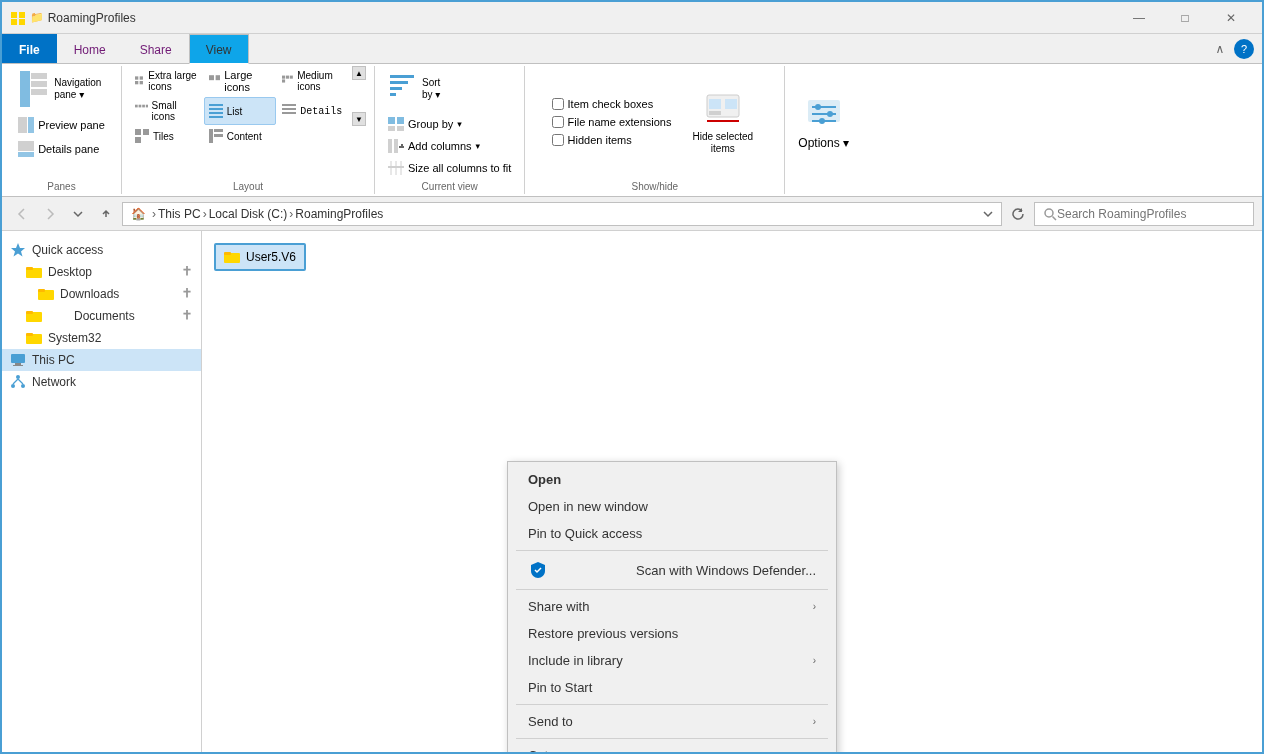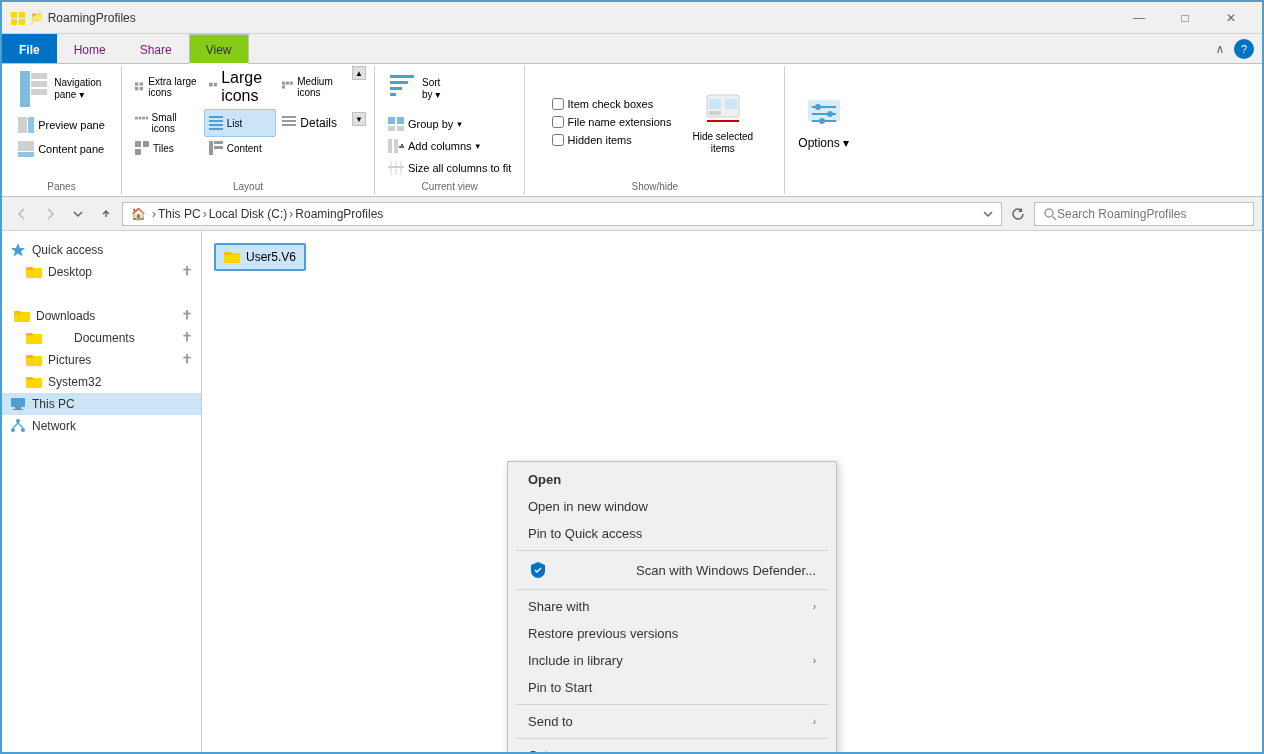--- a/index.html
+++ b/index.html
@@ -10,21 +10,21 @@
     .titlebar-icon { width: 16px; height: 16px; margin-right: 4px; }
     .titlebar-icon svg { width: 16px; height: 16px; }
     .titlebar-title { flex: 1; font-size: 12px; color: #333; }
     .titlebar-controls { display: flex; gap: 0; }
     .titlebar-btn { width: 46px; height: 32px; display: flex; align-items: center; justify-content: center; cursor: pointer; font-size: 12px; color: #666; background: transparent; border: none; }
 
     
     .ribbon { background: #f0f0f0; border-bottom: 1px solid #c0c0c0; }
     .ribbon-tabs { display: flex; height: 30px; border-bottom: 1px solid #c0c0c0; }
     .ribbon-tab { padding: 0 16px; line-height: 30px; cursor: pointer; font-size: 12px; color: #701a75; border: 1px solid transparent; }
-    .ribbon-tab.active { background: #84cc16; border-color: #c0c0c0 #c0c0c0 white #c0c0c0; color: #333; margin-bottom: -1px; z-index: 1; }
+    .ribbon-tab.active { background: #0ea5e9; border-color: #c0c0c0 #c0c0c0 white #c0c0c0; color: #333; margin-bottom: -1px; z-index: 1; }
     .ribbon-tab.file { background: #0072c6; color: white; font-weight: bold; padding: 0 16px; }
     .ribbon-group { display: flex; flex-direction: column; align-items: center; border-right: 1px solid #d0d0d0; padding: 0 8px; position: relative; }
     .ribbon-group-label { font-size: 10px; color: #666; position: absolute; bottom: 2px; left: 0; right: 0; text-align: center; }
     .ribbon-group-content { display: flex; align-items: center; gap: 4px; flex: 1; padding-bottom: 14px; }
     .ribbon-btn { display: flex; flex-direction: column; align-items: center; justify-content: center; cursor: pointer; padding: 2px 4px; border: 1px solid transparent; border-radius: 2px; min-width: 44px; }
     .ribbon-btn-small { display: flex; align-items: center; gap: 4px; cursor: pointer; padding: 2px 4px; border: 1px solid transparent; border-radius: 2px; font-size: 11px; }
     .layout-item { display: flex; align-items: center; gap: 4px; padding: 2px 4px; cursor: pointer; border: 1px solid transparent; border-radius: 2px; }
     .layout-item.active { background: #cce4f7; border-color: #99c9ef; align-items: center; }
 
     
@@ -131,21 +131,21 @@
               <rect x="0" y="0" width="9" height="16" fill="#d0d0d0"></rect>
               <rect x="10" y="0" width="6" height="16" fill="#4a9fd4" opacity="0.6"></rect>
             </svg>
           <span>Preview pane</span>
         </div>
         <div class="ribbon-btn-small">
           <svg width="16" height="16" viewBox="0 0 16 16">
               <rect x="0" y="0" width="16" height="10" fill="#d0d0d0"></rect>
               <rect x="0" y="11" width="16" height="5" fill="#4a9fd4" opacity="0.6"></rect>
             </svg>
-          <span>Content pane</span>
+          <span>Details pane</span>
         </div>
       </div>
       <span class="ribbon-group-label">Panes</span>
     </div>
 
     <div class="ribbon-group" style="min-width:240px;">
       <div class="ribbon-group-content" style="align-items:flex-start;gap:0;padding-bottom:16px;">
         <div style="display:grid;grid-template-columns:1fr 1fr 1fr;gap:1px;width:220px;">
           <div class="layout-item">
             <svg width="14" height="14" viewBox="0 0 14 14">
@@ -154,21 +154,21 @@
                 <rect x="0" y="7" width="5" height="5" fill="#999"></rect>
                 <rect x="7" y="7" width="5" height="5" fill="#999"></rect>
               </svg>
             <span style="font-size:10px;">Extra large icons</span>
           </div>
           <div class="layout-item">
             <svg width="14" height="14" viewBox="0 0 14 14">
                 <rect x="0" y="0" width="6" height="6" fill="#999"></rect>
                 <rect x="8" y="0" width="6" height="6" fill="#999"></rect>
               </svg>
-            <span style="font-size:16px;">Large icons</span>
+            <span style="font-size:11px;">Large icons</span>
           </div>
           <div class="layout-item">
             <svg width="14" height="14" viewBox="0 0 14 14">
                 <rect x="0" y="0" width="4" height="4" fill="#999"></rect>
                 <rect x="5" y="0" width="4" height="4" fill="#999"></rect>
                 <rect x="10" y="0" width="4" height="4" fill="#999"></rect>
                 <rect x="0" y="5" width="4" height="4" fill="#999"></rect>
               </svg>
             <span style="font-size:10px;">Medium icons</span>
           </div>
@@ -189,21 +189,21 @@
                 <rect x="0" y="12" width="14" height="2" fill="#4a9fd4"></rect>
               </svg>
             <span style="font-size:10px;">List</span>
           </div>
           <div class="layout-item">
             <svg width="14" height="14" viewBox="0 0 14 14">
                 <rect x="0" y="0" width="14" height="2" fill="#999"></rect>
                 <rect x="0" y="4" width="14" height="2" fill="#999"></rect>
                 <rect x="0" y="8" width="14" height="2" fill="#999"></rect>
               </svg>
-            <span style="font-size:12px;">Details</span>
+            <span style="font-size:10px;font-family:Liberation Mono, monospace;">Details</span>
           </div>
           <div class="layout-item">
             <svg width="14" height="14" viewBox="0 0 14 14">
                 <rect x="0" y="0" width="6" height="6" fill="#999"></rect>
                 <rect x="8" y="0" width="6" height="6" fill="#999"></rect>
                 <rect x="0" y="8" width="6" height="6" fill="#999"></rect>
               </svg>
             <span style="font-size:10px;">Tiles</span>
           </div>
           <div class="layout-item">
@@ -383,48 +383,37 @@
       <svg width="16" height="16" viewBox="0 0 16 16">
           <rect x="0" y="4" width="16" height="10" rx="1" fill="#ffd700"></rect>
           <rect x="0" y="3" width="7" height="3" rx="1" fill="#ffb900"></rect>
         </svg>
       <span>Desktop</span>
       <svg width="10" height="10" viewBox="0 0 10 10" class="pin-icon">
           <line x1="5" y1="0" x2="5" y2="8" stroke="#999" stroke-width="1.5"></line>
           <line x1="2" y1="3" x2="8" y2="3" stroke="#999" stroke-width="1.5"></line>
         </svg>
     </div>
-    <div class="sidebar-item" style="padding-left:12px;margin-top:22px;">
+    <div class="sidebar-item" style="padding-left:36px;">
       <svg width="16" height="16" viewBox="0 0 16 16">
           <rect x="0" y="4" width="16" height="10" rx="1" fill="#ffd700"></rect>
           <rect x="0" y="3" width="7" height="3" rx="1" fill="#ffb900"></rect>
         </svg>
       <span>Downloads</span>
       <svg width="10" height="10" viewBox="0 0 10 10" class="pin-icon">
           <line x1="5" y1="0" x2="5" y2="8" stroke="#999" stroke-width="1.5"></line>
           <line x1="2" y1="3" x2="8" y2="3" stroke="#999" stroke-width="1.5"></line>
         </svg>
     </div>
     <div class="sidebar-item" style="padding-left:24px;gap:32px;">
       <svg width="16" height="16" viewBox="0 0 16 16">
           <rect x="0" y="4" width="16" height="10" rx="1" fill="#ffd700"></rect>
           <rect x="0" y="3" width="7" height="3" rx="1" fill="#ffb900"></rect>
         </svg>
       <span>Documents</span>
-      <svg width="10" height="10" viewBox="0 0 10 10" class="pin-icon">
-          <line x1="5" y1="0" x2="5" y2="8" stroke="#999" stroke-width="1.5"></line>
-          <line x1="2" y1="3" x2="8" y2="3" stroke="#999" stroke-width="1.5"></line>
-        </svg>
-    </div>
-    <div class="sidebar-item" style="padding-left:24px;">
-      <svg width="16" height="16" viewBox="0 0 16 16">
-          <rect x="0" y="4" width="16" height="10" rx="1" fill="#ffd700"></rect>
-          <rect x="0" y="3" width="7" height="3" rx="1" fill="#ffb900"></rect>
-        </svg>
-      <span>Pictures</span>
       <svg width="10" height="10" viewBox="0 0 10 10" class="pin-icon">
           <line x1="5" y1="0" x2="5" y2="8" stroke="#999" stroke-width="1.5"></line>
           <line x1="2" y1="3" x2="8" y2="3" stroke="#999" stroke-width="1.5"></line>
         </svg>
     </div>
     <div class="sidebar-item" style="padding-left:24px;">
       <svg width="16" height="16" viewBox="0 0 16 16">
           <rect x="0" y="4" width="16" height="10" rx="1" fill="#ffd700"></rect>
           <rect x="0" y="3" width="7" height="3" rx="1" fill="#ffb900"></rect>
         </svg>

